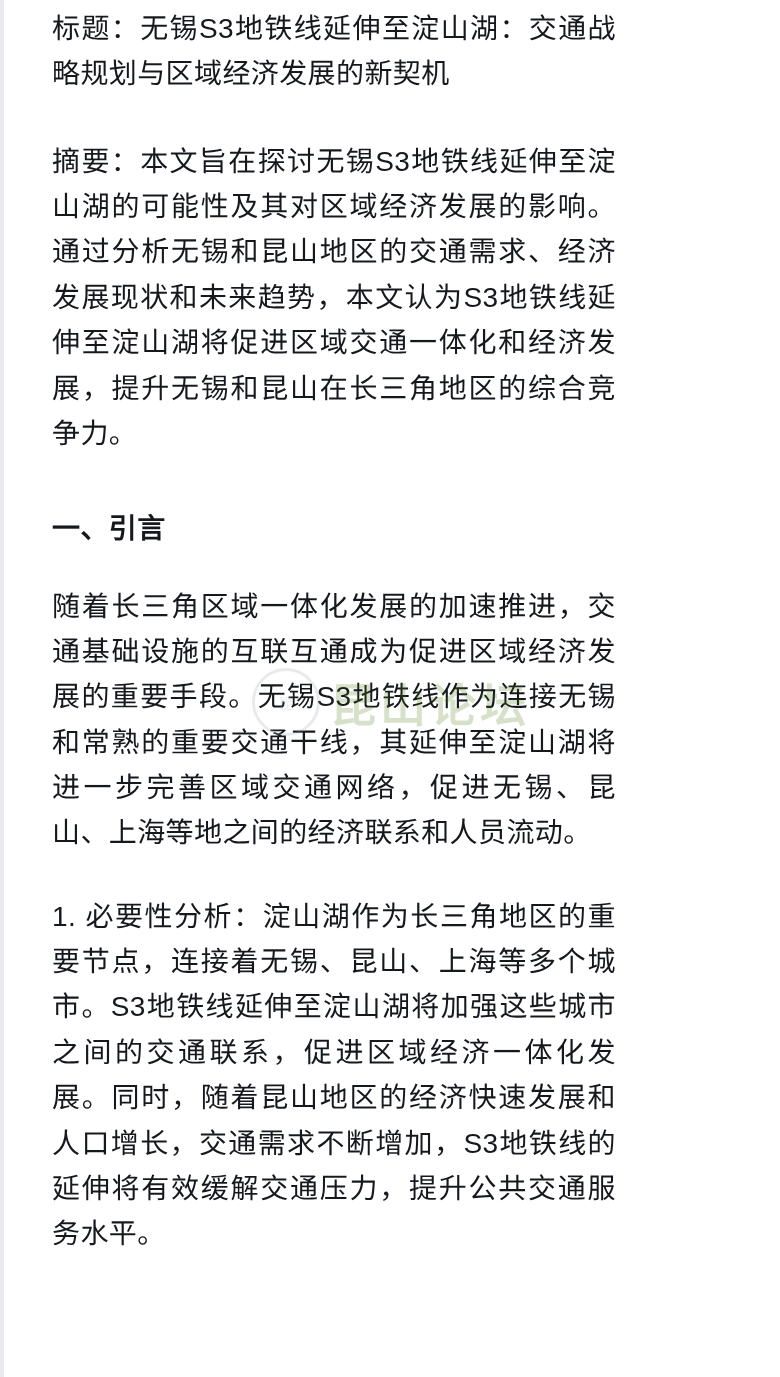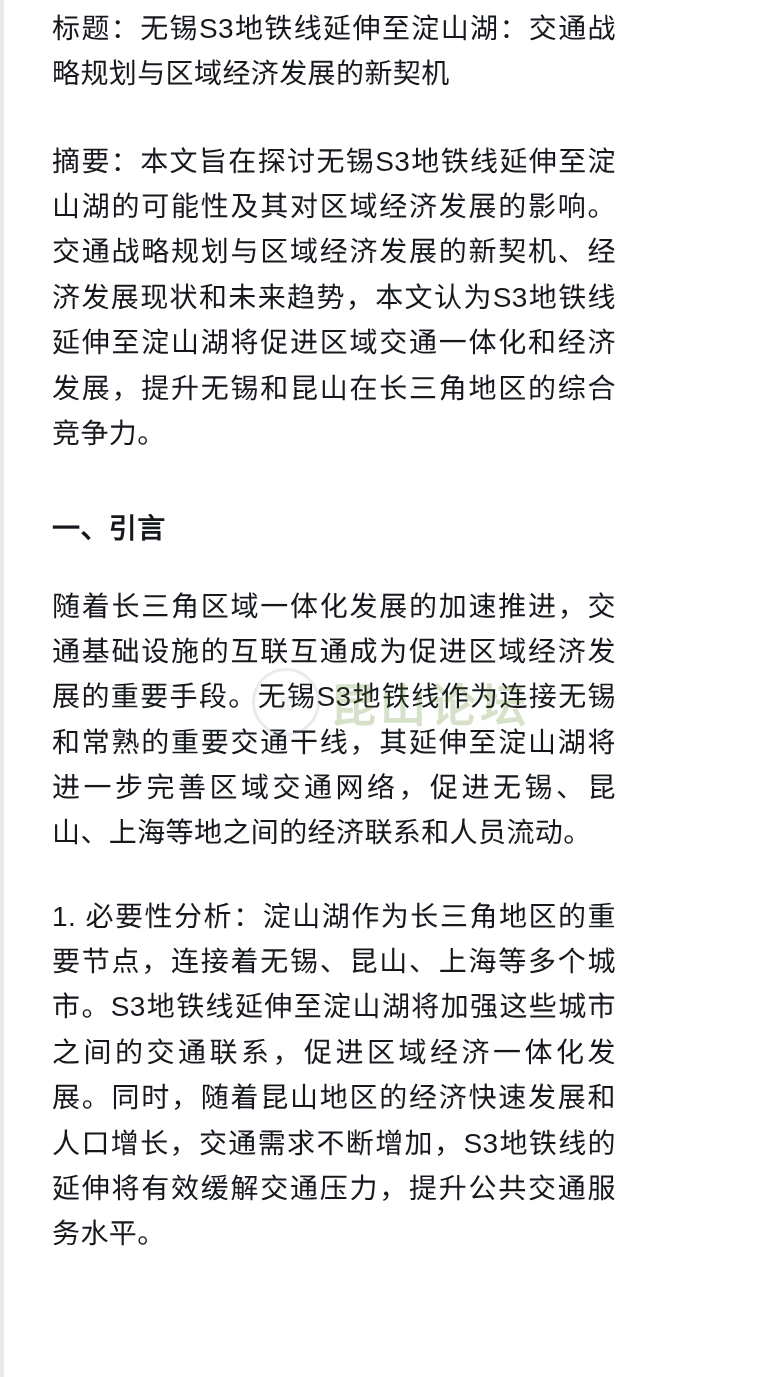--- a/index.html
+++ b/index.html
@@ -90,21 +90,21 @@
 </style>
 </head>
 <body>
 
 <div class="page">
 
   <div class="left-rule"></div>
 
   <div class="doc">
     <p class="title">标题：无锡S3地铁线延伸至淀山湖：交通战略规划与区域经济发展的新契机</p>
-    <p class="abstract">摘要：本文旨在探讨无锡S3地铁线延伸至淀山湖的可能性及其对区域经济发展的影响。交通战略规划与区域经济发展的新契机、经济发展现状和未来趋势，本文认为S3地铁线延伸至淀山湖将促进区域交通一体化和经济发展，提升无锡和昆山在长三角地区的综合竞争力。</p>
+    <p class="abstract">摘要：本文旨在探讨无锡S3地铁线延伸至淀山湖的可能性及其对区域经济发展的影响。通过分析无锡和昆山地区的交通需求、经济发展现状和未来趋势，本文认为S3地铁线延伸至淀山湖将促进区域交通一体化和经济发展，提升无锡和昆山在长三角地区的综合竞争力。</p>
     <p class="heading">一、引言</p>
     <p class="body-text">随着长三角区域一体化发展的加速推进，交通基础设施的互联互通成为促进区域经济发展的重要手段。无锡S3地铁线作为连接无锡和常熟的重要交通干线，其延伸至淀山湖将进一步完善区域交通网络，促进无锡、昆山、上海等地之间的经济联系和人员流动。</p>
     <p class="body-text">1. 必要性分析：淀山湖作为长三角地区的重要节点，连接着无锡、昆山、上海等多个城市。S3地铁线延伸至淀山湖将加强这些城市之间的交通联系，促进区域经济一体化发展。同时，随着昆山地区的经济快速发展和人口增长，交通需求不断增加，S3地铁线的延伸将有效缓解交通压力，提升公共交通服务水平。</p>
   </div>
 
   <div class="watermark">
     <div class="wm-seal">昆</div>
     <div class="wm-text">昆山论坛</div>
   </div>
 

